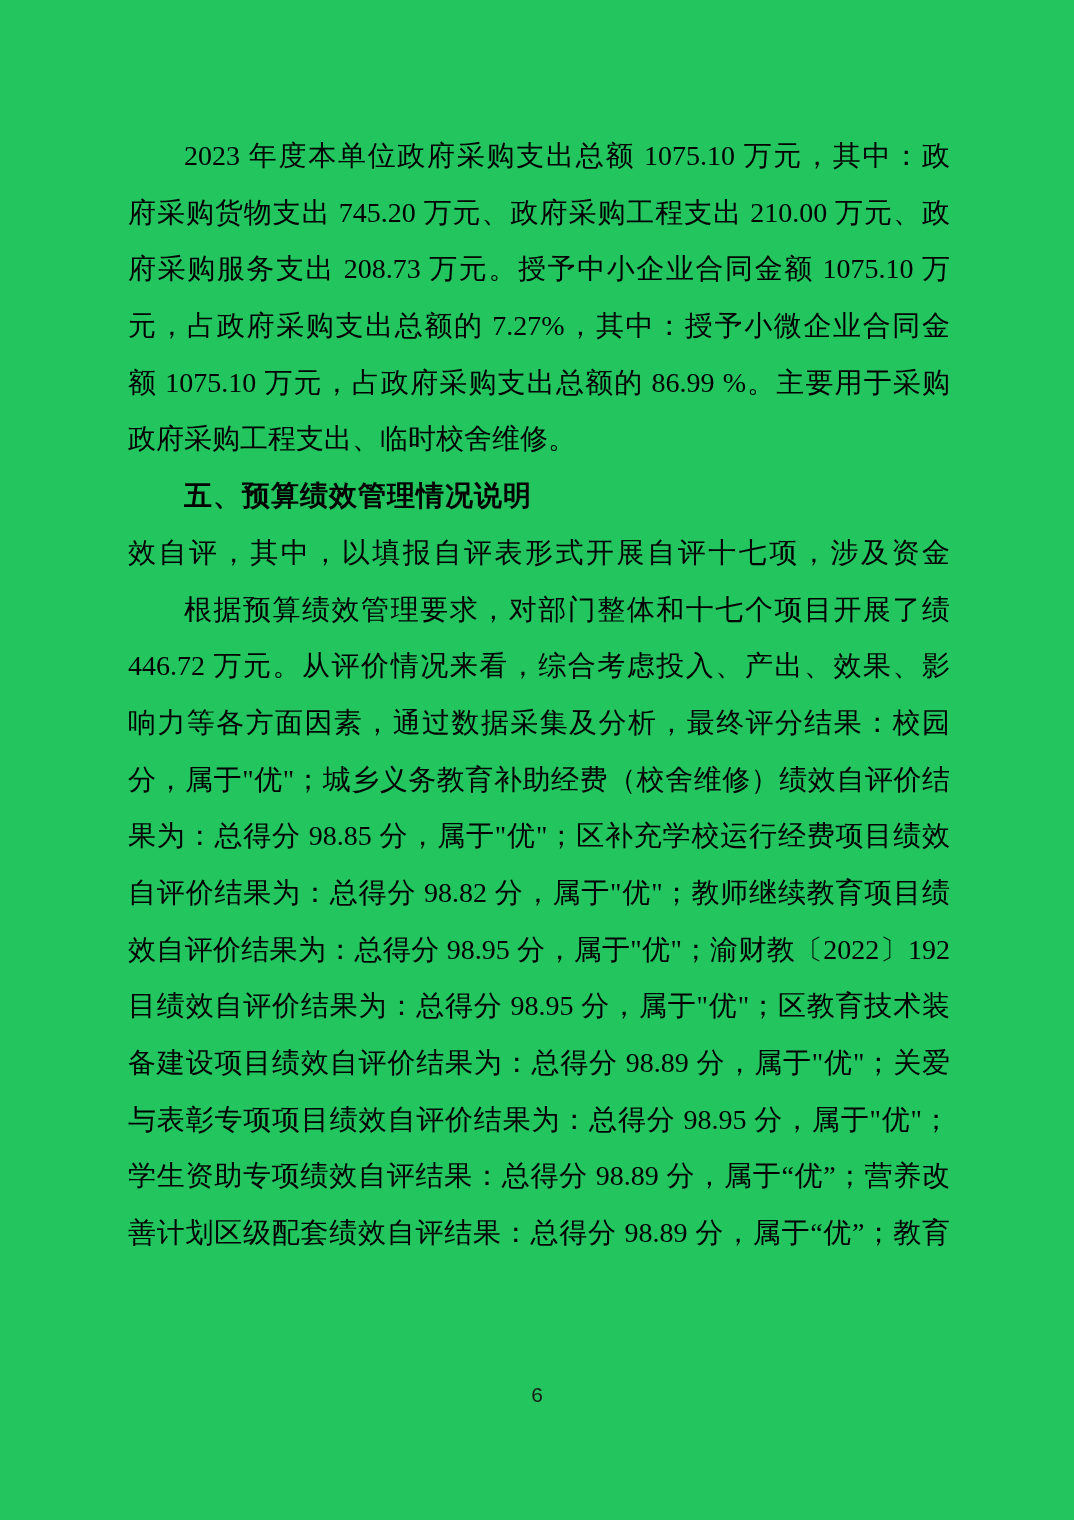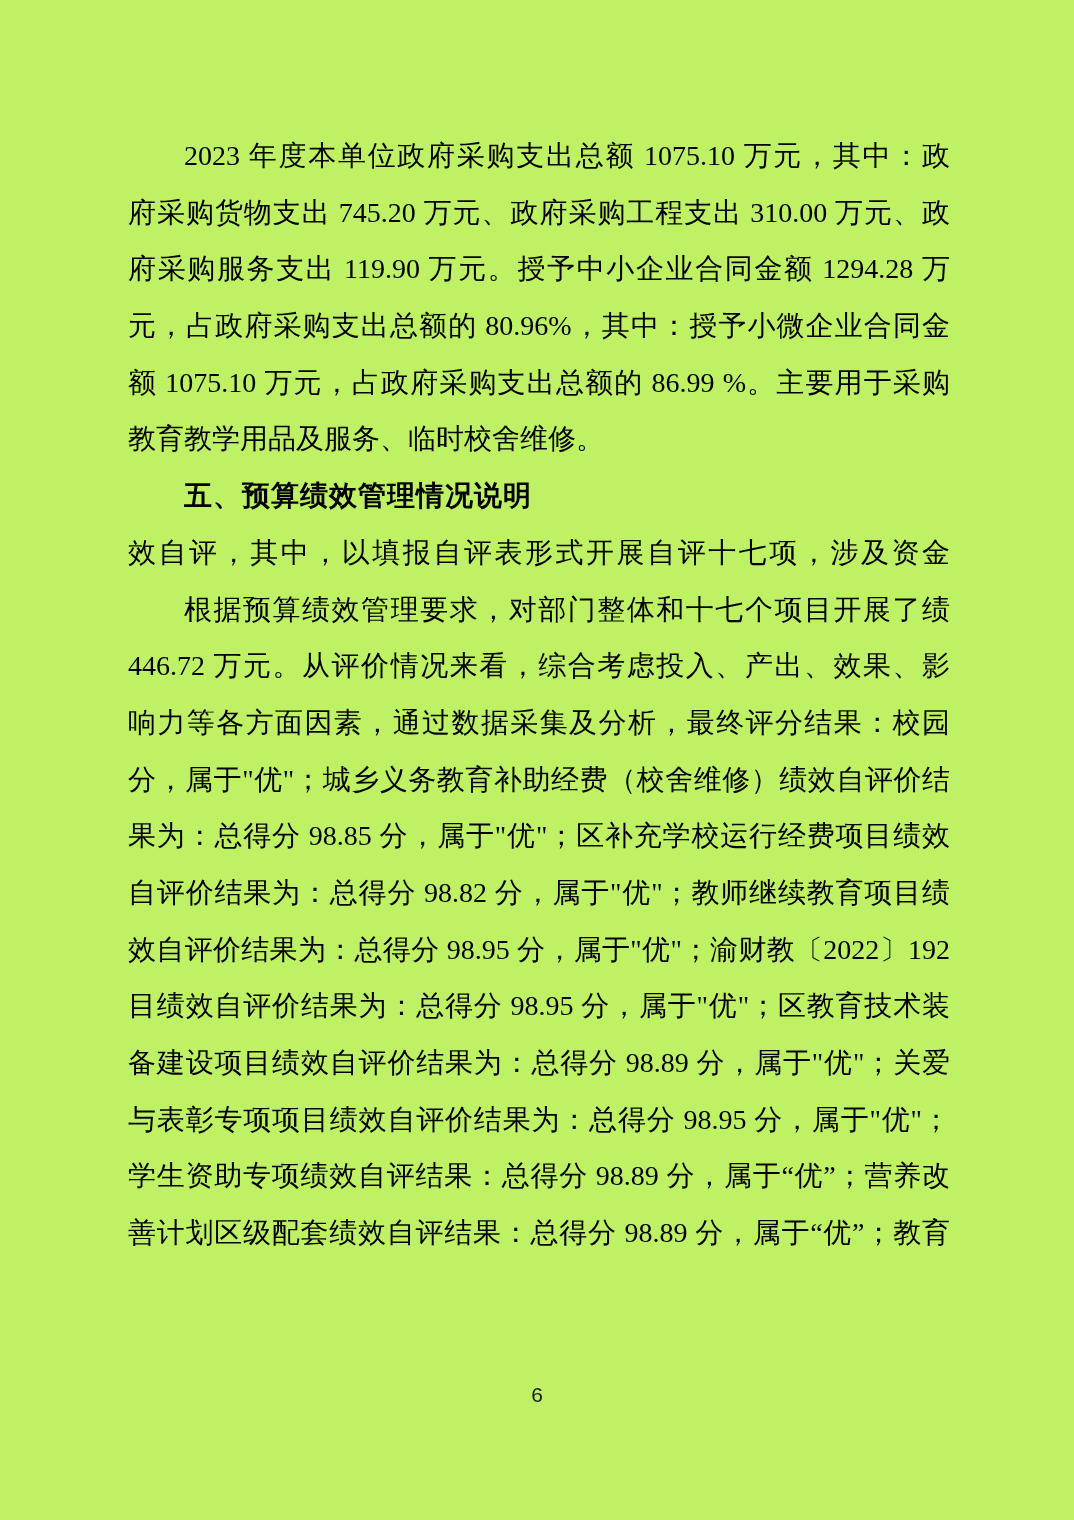--- a/index.html
+++ b/index.html
@@ -10,21 +10,21 @@
     width: 1074px;
     height: 1520px;
     background: #ffffff;
     position: relative;
     font-family: "Liberation Serif", serif;
     color: #000000;
   }
   .page {
     position: absolute;
     inset: 0;
-    background: #bef264;
+    background: #22c55e;
     overflow: hidden;
   }
   .text-block {
     position: absolute;
     left: 128px;
     top: 128px;
     width: 822px;
   }
   .line {
     font-size: 28px;
@@ -66,25 +66,25 @@
   }
 </style>
 </head>
 <body>
 
 <div class="page">
   <div class="text-block">
 
     <div class="paragraph">
         <div class="line indent">2023 年度本单位政府采购支出总额 1075.10 万元，其中：政</div>
-        <div class="line">府采购货物支出 745.20 万元、政府采购工程支出 310.00 万元、政</div>
-        <div class="line">府采购服务支出 119.90 万元。授予中小企业合同金额 1294.28 万</div>
-        <div class="line">元，占政府采购支出总额的 80.96%，其中：授予小微企业合同金</div>
+        <div class="line">府采购货物支出 745.20 万元、政府采购工程支出 210.00 万元、政</div>
+        <div class="line">府采购服务支出 208.73 万元。授予中小企业合同金额 1075.10 万</div>
+        <div class="line">元，占政府采购支出总额的 7.27%，其中：授予小微企业合同金</div>
         <div class="line">额 1075.10 万元，占政府采购支出总额的 86.99 %。主要用于采购</div>
-        <div class="line flush-last">教育教学用品及服务、临时校舍维修。</div>
+        <div class="line flush-last">政府采购工程支出、临时校舍维修。</div>
       </div>
 
     <div class="heading-line">五、预算绩效管理情况说明</div>
 
     <div class="paragraph">
         <div class="line">效自评，其中，以填报自评表形式开展自评十七项，涉及资金</div>
         <div class="line indent">根据预算绩效管理要求，对部门整体和十七个项目开展了绩</div>
         <div class="line">446.72 万元。从评价情况来看，综合考虑投入、产出、效果、影</div>
         <div class="line">响力等各方面因素，通过数据采集及分析，最终评分结果：校园</div>
         <div class="line">分，属于"优"；城乡义务教育补助经费（校舍维修）绩效自评价结</div>

